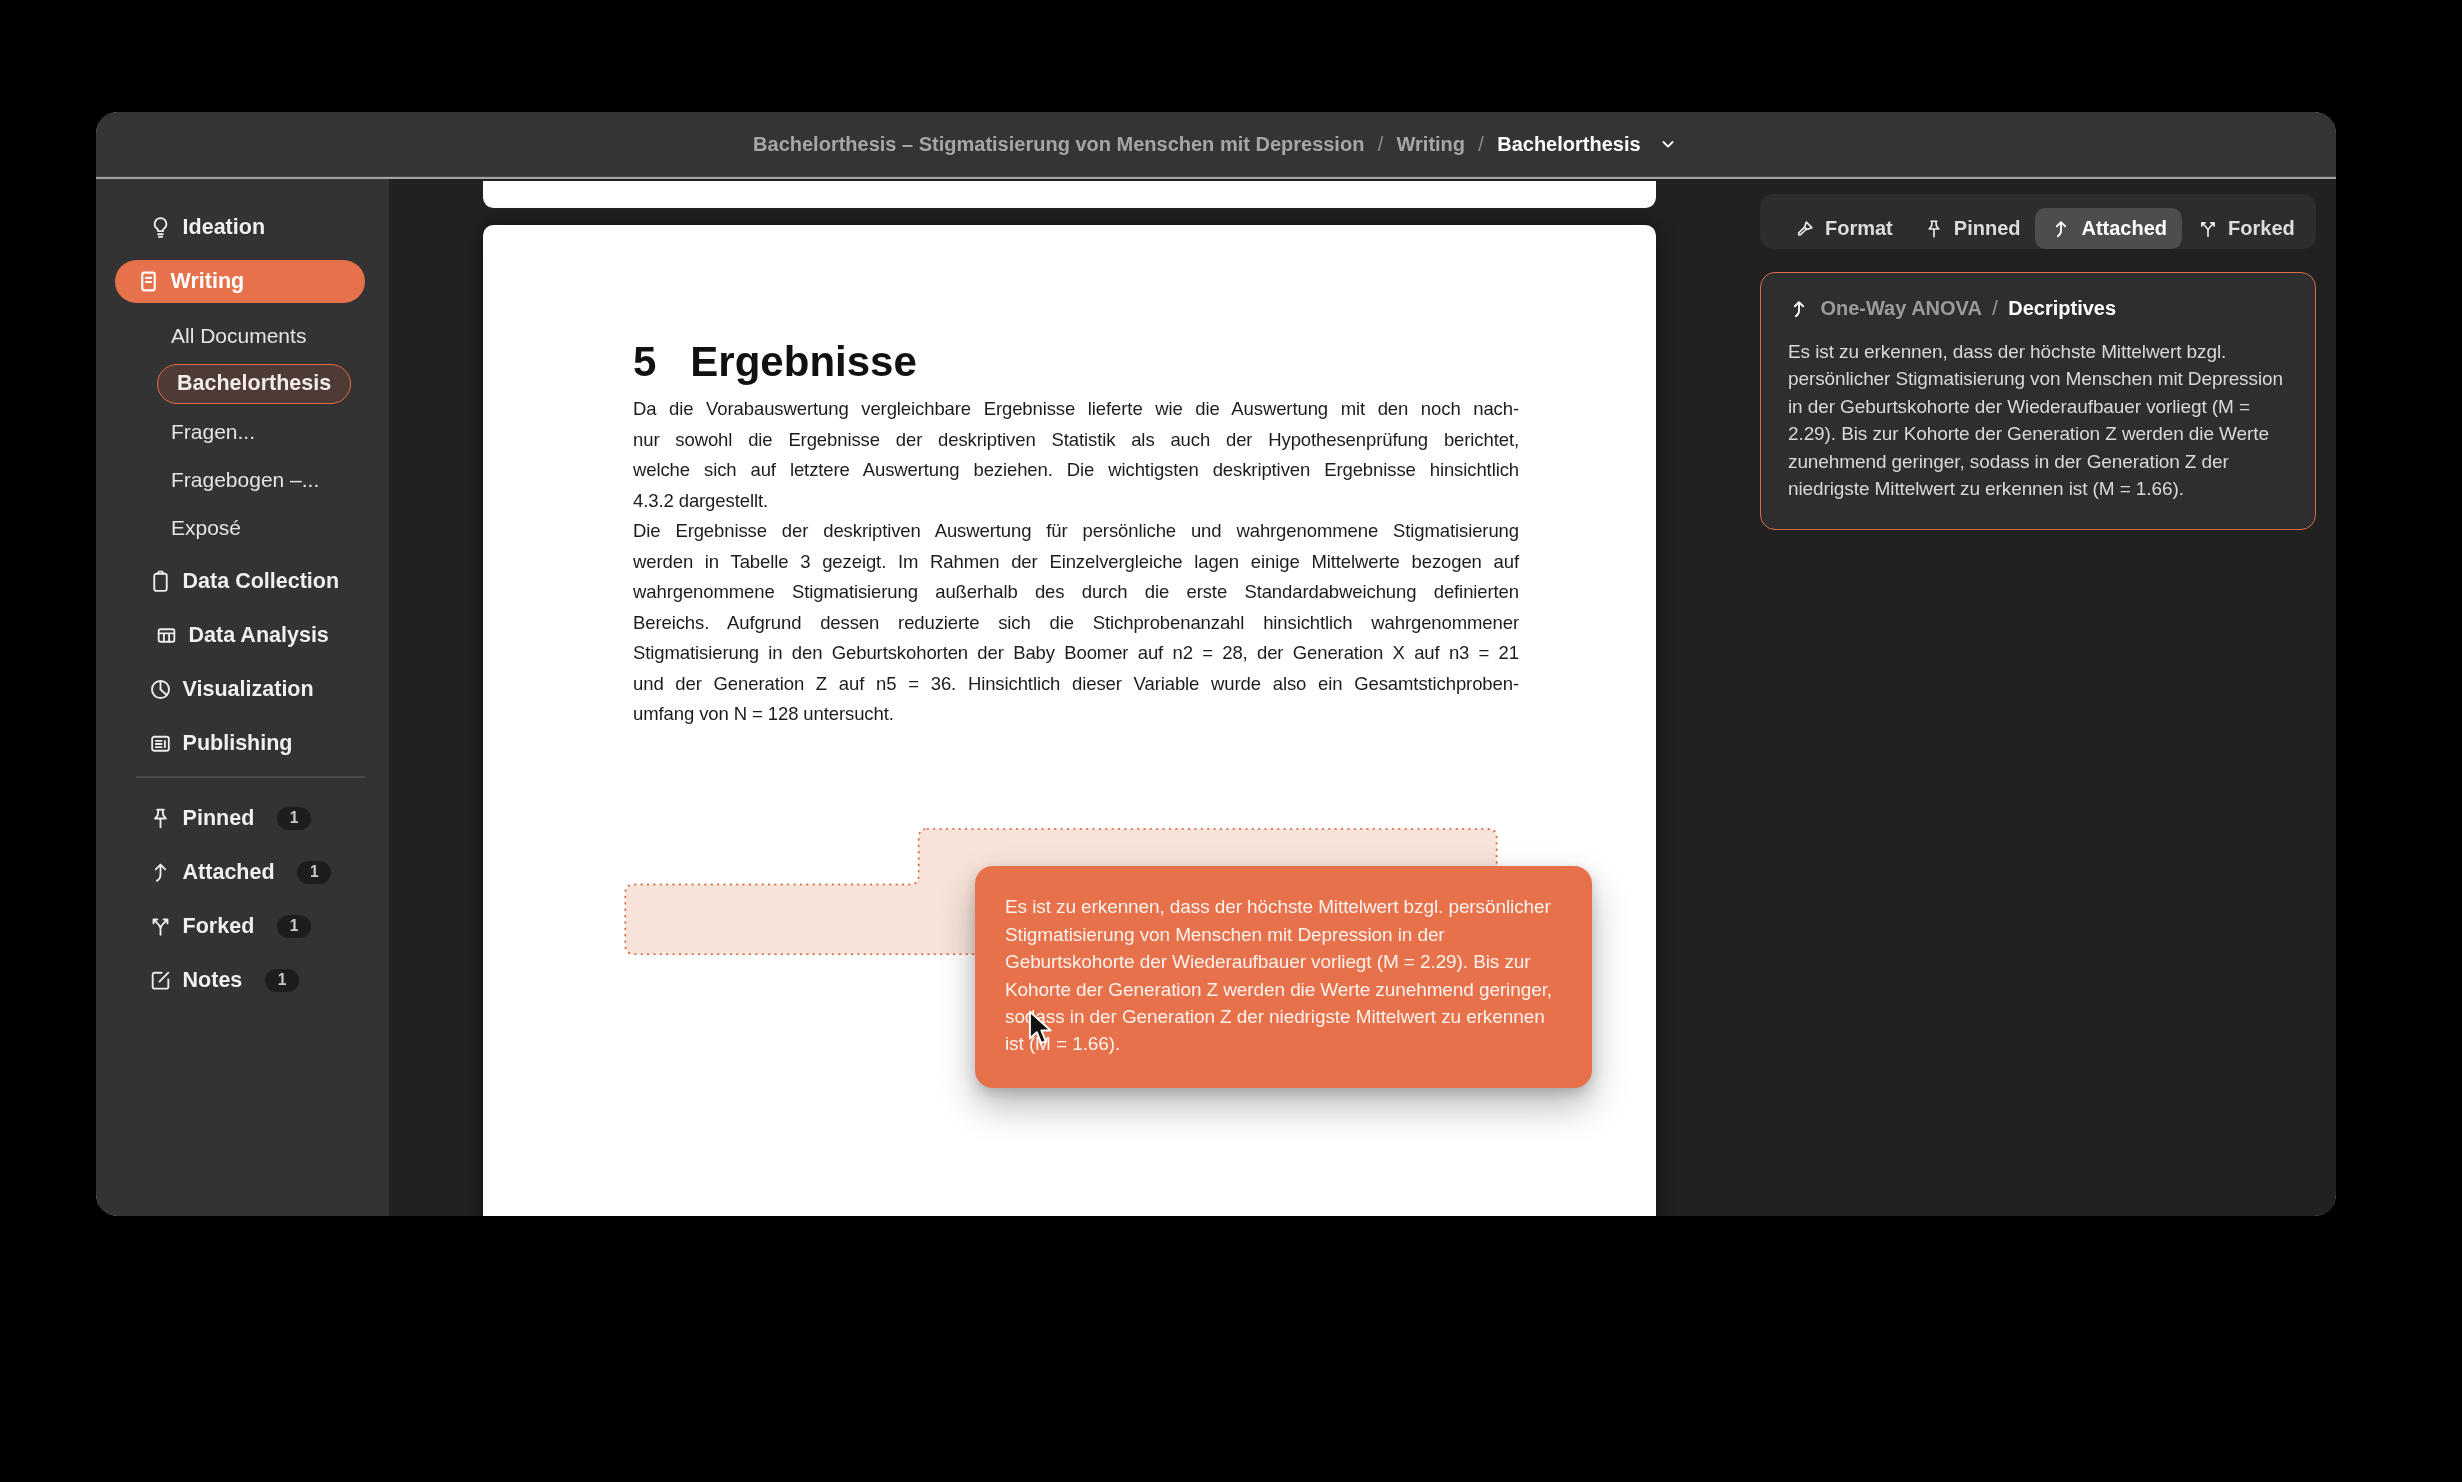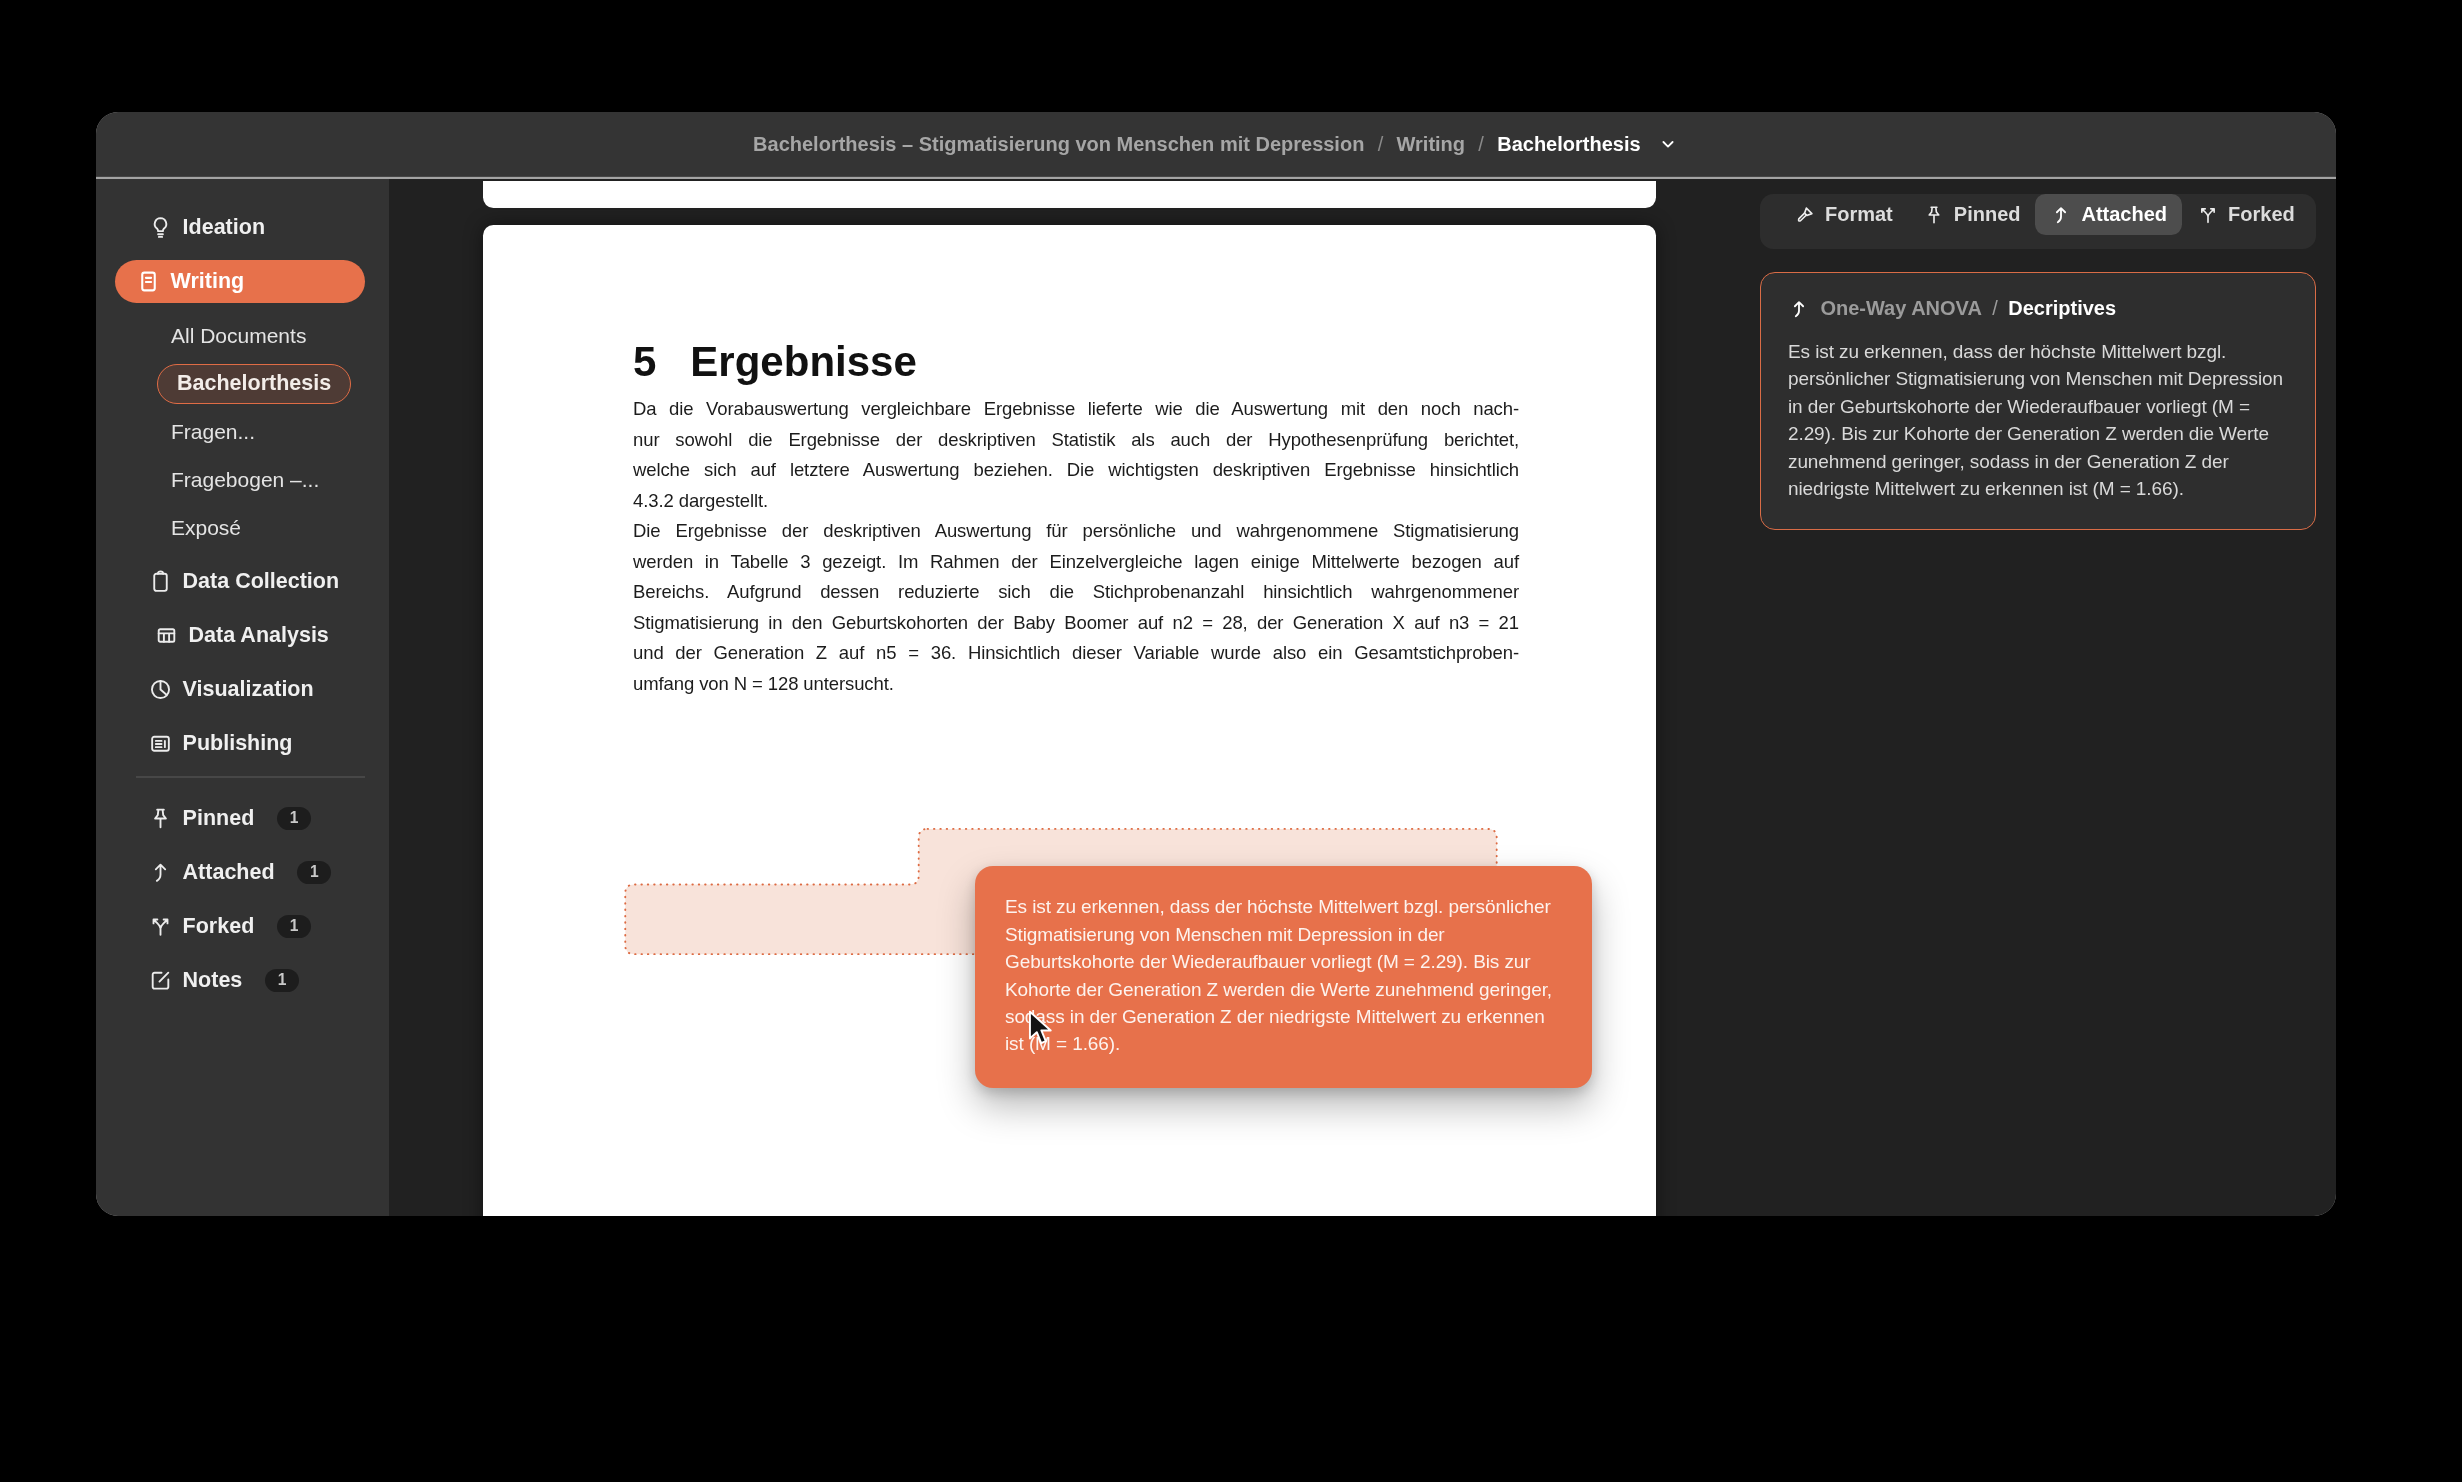--- a/index.html
+++ b/index.html
@@ -57,21 +57,21 @@
   
   .note-popup { position:absolute; left:492px; top:641px; width:617px; height:222px;
                 background:#E7714B; border-radius:18px; padding:27.4px 30px;
                 box-shadow:0 18px 37px rgba(0,0,0,0.28), 0 4.4px 12px rgba(0,0,0,0.15); }
   .note-popup .ptext { color:#fdf3ee; font-size:19px; line-height:27.4px; letter-spacing:-0.1px; }
 
   .cursor { position:absolute; left:545px; top:785px; width:25px; height:37px; }
 
   
   .tabbar { position:absolute; left:1371px; top:15px; width:556px; height:55px; background:#2d2d2d;
-            border-radius:13.3px; display:flex; align-items:flex-start; justify-content:space-between;
+            border-radius:13.3px; display:flex; align-items:flex-end; justify-content:space-between;
             padding:0 19px; }
   .tab { display:flex; align-items:center; gap:9px; color:#dcdcdc; font-size:20px; font-weight:600;
          padding:9px 15px; border-radius:10.4px; }
   .tab .ticn { width:22px; height:22px; display:flex; align-items:center; }
   .tab.active { background:#4d4d4d; color:#fff; }
 
   .note-card { position:absolute; left:1371px; top:93px; width:556px; background:#2e2e2e;
                border:1.5px solid #D96C46; border-radius:15px; padding:24px 27px 27px 27px; }
   .card-head { display:flex; align-items:center; gap:10.4px; font-size:20px; }
   .card-head .cicn { width:22px; height:22px; display:flex; align-items:center; }
@@ -244,20 +244,21 @@
       </div>
 
 
       <div class="paras">
         <div class="pline">Da die Vorabauswertung vergleichbare Ergebnisse lieferte wie die Auswertung mit den noch nach-</div>
         <div class="pline">nur sowohl die Ergebnisse der deskriptiven Statistik als auch der Hypothesenprüfung berichtet,</div>
         <div class="pline">welche sich auf letztere Auswertung beziehen. Die wichtigsten deskriptiven Ergebnisse hinsichtlich</div>
         <div class="pline lastline">4.3.2 dargestellt.</div>
         <div class="pline">Die Ergebnisse der deskriptiven Auswertung für persönliche und wahrgenommene Stigmatisierung</div>
         <div class="pline">werden in Tabelle 3 gezeigt. Im Rahmen der Einzelvergleiche lagen einige Mittelwerte bezogen auf</div>
+        <div class="pline">wahrgenommene Stigmatisierung außerhalb des durch die erste Standardabweichung definierten</div>
         <div class="pline">Bereichs. Aufgrund dessen reduzierte sich die Stichprobenanzahl hinsichtlich wahrgenommener</div>
         <div class="pline">Stigmatisierung in den Geburtskohorten der Baby Boomer auf n2 = 28, der Generation X auf n3 = 21</div>
         <div class="pline">und der Generation Z auf n5 = 36. Hinsichtlich dieser Variable wurde also ein Gesamtstichproben-</div>
         <div class="pline lastline">umfang von N = 128 untersucht.</div>
       </div>
 
       <svg class="anchor-svg" width="1173" height="1193" viewBox="0 0 1583 1610">
         <path d="M600 815 H1356 Q1368 815 1368 827 V972 Q1368 984 1356 984 H204 Q192 984 192 972 V902 Q192 890 204 890 H576 Q588 890 588 878 V827 Q588 815 600 815 Z" fill="#F8E3DA" stroke="#DD6B43" stroke-width="2.6" stroke-dasharray="0.6 8" stroke-linecap="round" stroke-linejoin="round"></path>
       </svg>
 

